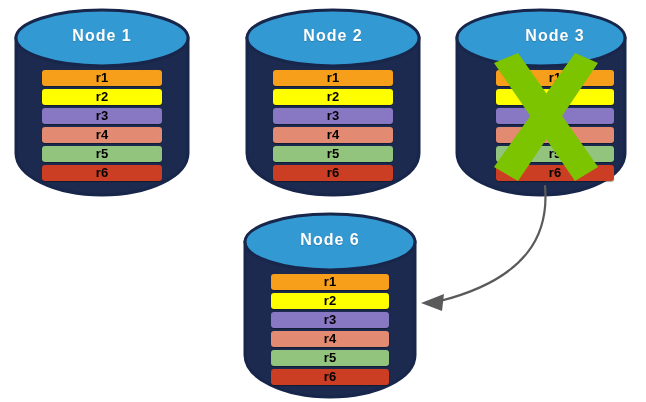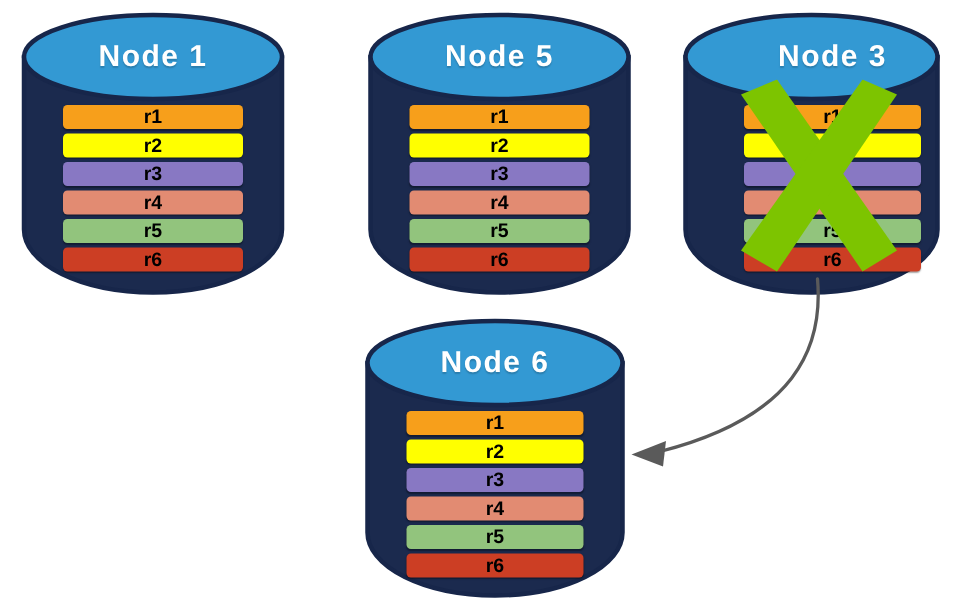--- a/index.html
+++ b/index.html
@@ -28,21 +28,21 @@
     left: 0; top: 0;
     overflow: visible;
   }
   .node-title {
     position: absolute;
     left: 0;
     width: 100%;
     text-align: center;
     color: #ffffff;
     font-weight: bold;
-    font-size: 20px;
+    font-size: 16px;
     letter-spacing: 1px;
     font-family: "Liberation Sans", sans-serif;
     text-shadow: 0 1px 1px rgba(0,0,0,0.18);
     pointer-events: none;
   }
   .rows {
     position: absolute;
     left: 0;
     width: 100%;
   }
@@ -109,21 +109,21 @@
         <span class="row-label">r6</span>
       </div>
     </div>
   </div>
 
   <div class="node" style="left:245px; top:8px; width:176px; height:182px;">
     <svg class="node-svg" width="176" height="182" viewBox="0 0 176 182">
       <path d="M2,30 L2,145 A86,42 0 0 0 174,145 L174,30 Z" fill="#1B2A4E" stroke="#17264A" stroke-width="3"></path>
       <ellipse cx="88" cy="30" rx="86" ry="28" fill="#3399D3" stroke="#17264A" stroke-width="3"></ellipse>
     </svg>
-    <div class="node-title" style="top:19px;">Node  5</div>
+    <div class="node-title" style="top:19px;">Node  2</div>
     <div class="rows" style="top:62px;">
       <div class="row-bar" style="width:120px; background:#F79F1B;">
         <span class="row-label">r1</span>
       </div>
       <div class="row-bar" style="width:120px; background:#FFFF00;">
         <span class="row-label">r2</span>
       </div>
       <div class="row-bar" style="width:120px; background:#8878C3;">
         <span class="row-label">r3</span>
       </div>

